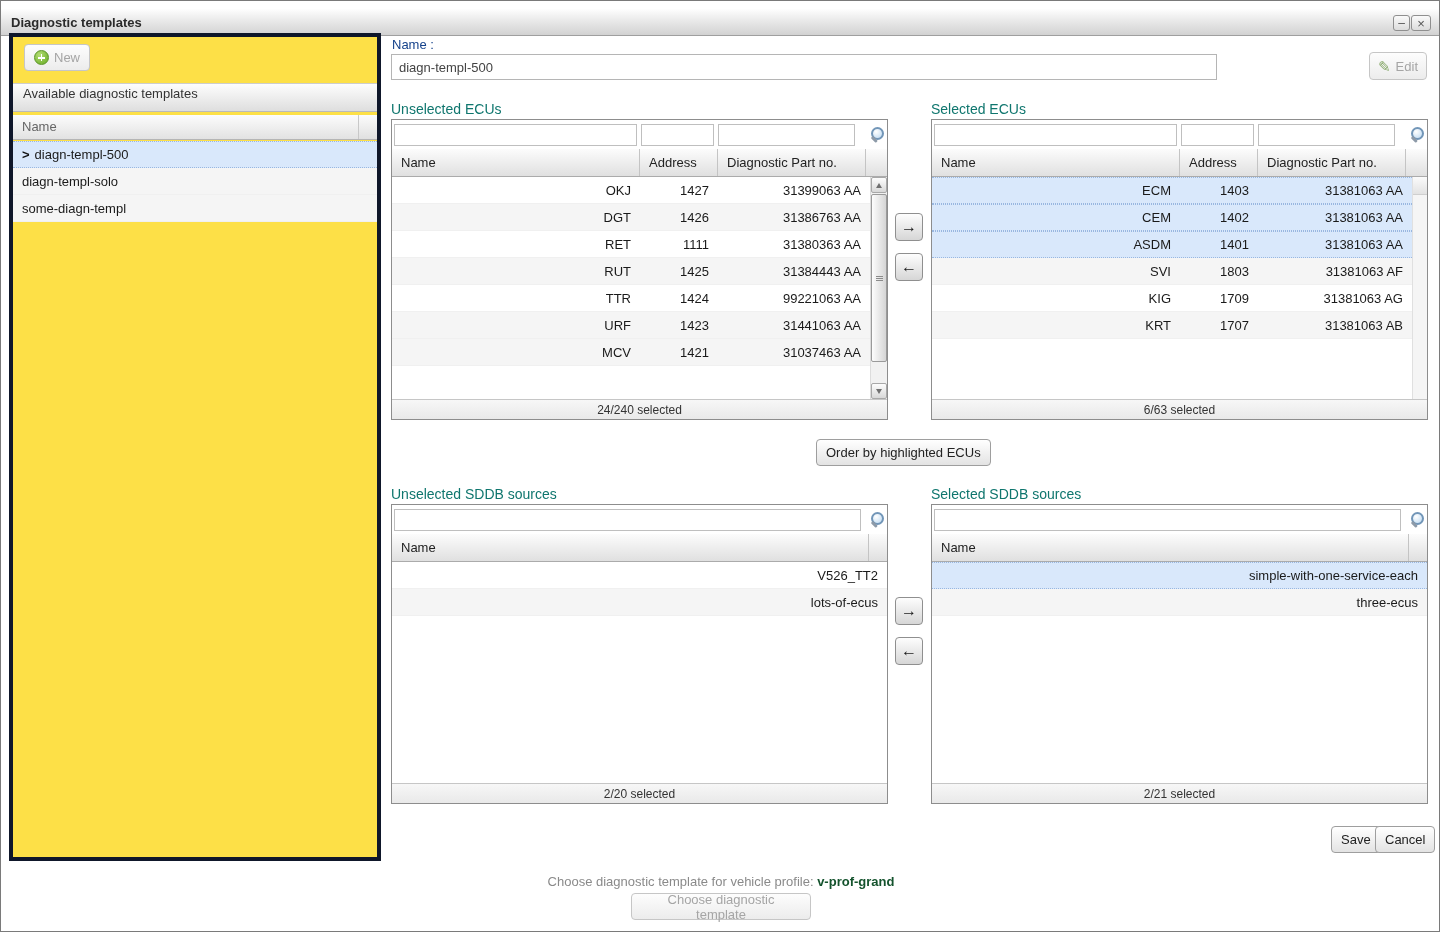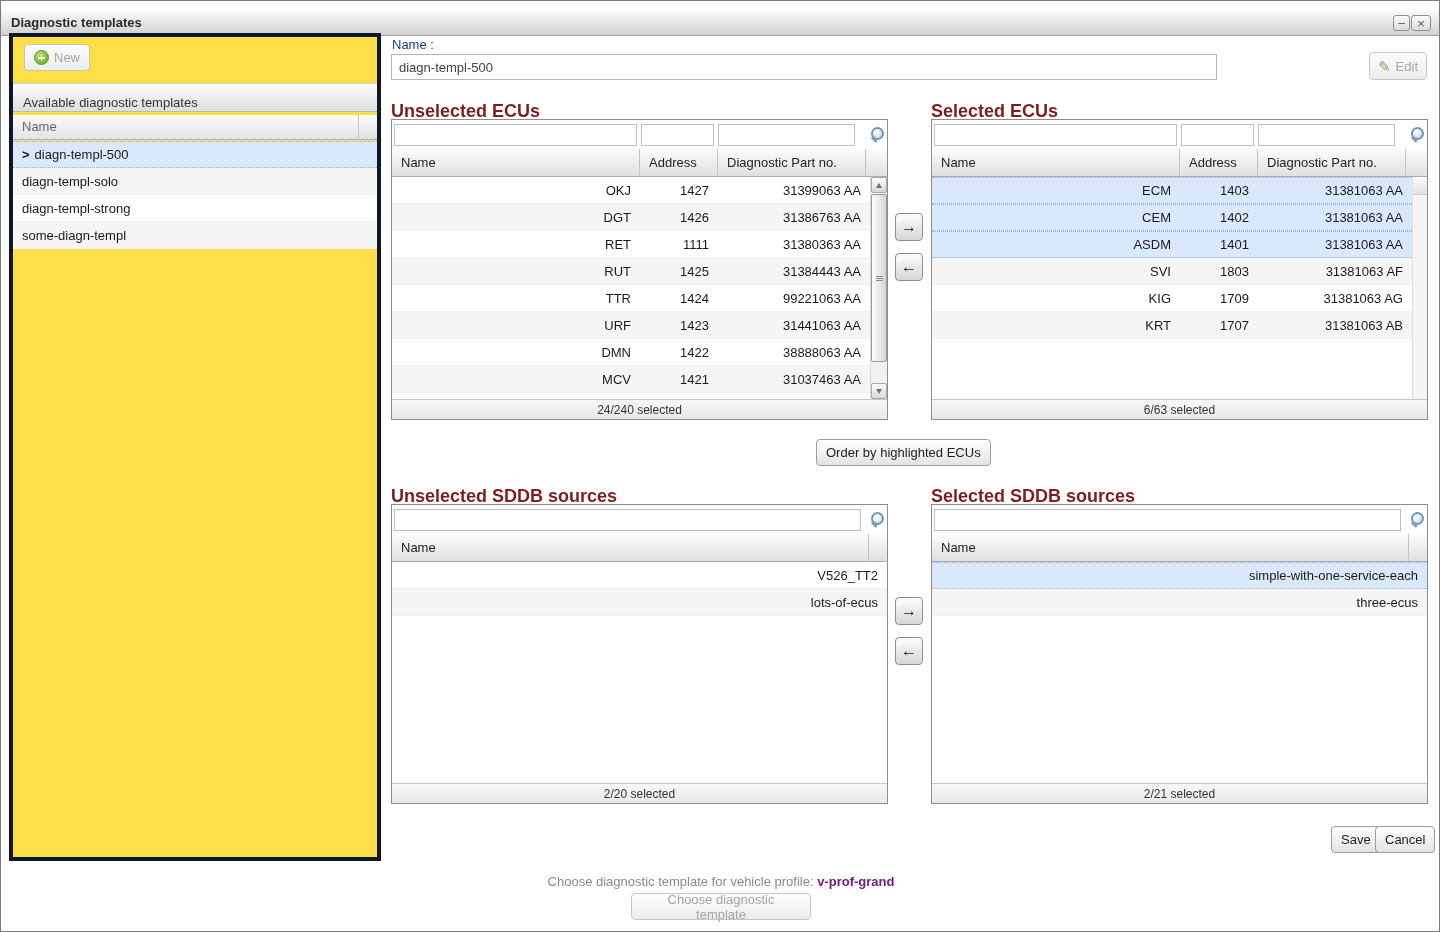--- a/index.html
+++ b/index.html
@@ -28,21 +28,21 @@
   .sidebar { position:absolute; left:8px; top:32px; width:372px; height:828px;
     background:#fde047; border:4px solid #0f172a; }
   .newbtn { position:absolute; left:11px; top:7px; height:27px; }
   .plus-icon { width:15px; height:15px; border-radius:50%; border:1px solid #5a9426;
     background:radial-gradient(circle at 35% 30%, #b4dd74, #7cb939 70%); position:relative; display:inline-block; }
   .plus-icon::before, .plus-icon::after { content:""; position:absolute; background:#fff; }
   .plus-icon::before { left:3px; top:6px; width:7px; height:1.6px; }
   .plus-icon::after { left:5.7px; top:3px; width:1.6px; height:7px; }
   .panel-header { position:absolute; left:0; top:46px; width:100%; height:29px;
     background:linear-gradient(#fdfdfd,#dedede); border-top:1px solid #cdcdcd; border-bottom:1px solid #b9b9b9;
-    padding:11px 10px; color:#333; }
+    padding:2px 10px; color:#333; }
   .list-colheader { position:absolute; left:0; top:78px; width:100%; height:25px;
     background:linear-gradient(#fcfcfc,#e2e2e2); border-bottom:1px solid #b5b5b5; color:#666;
     display:flex; }
   .list-colheader .hc { flex:1; padding:4px 9px; border-right:1px solid #c8c8c8; }
   .list-colheader .hc-sb { width:18px; }
   .template-list { position:absolute; left:0; top:104px; width:100%; bottom:0; overflow:hidden; }
 
   
   .grid-row { display:flex; height:27px; align-items:center; background:#fff; border-bottom:1px solid #f0f0f0; }
   .grid-row.alt { background:#f5f5f5; }
@@ -51,21 +51,21 @@
   .sel-prefix { font-weight:bold; margin-right:5px; color:#111; }
 
   
   .name-label { position:absolute; left:391px; top:36px; color:#15428b; }
   .name-input { position:absolute; left:390px; top:53px; width:826px; height:26px;
     border:1px solid #b5b5b5; padding:0 7px; font-family:inherit; font-size:13px; color:#444; }
   .edit-btn { position:absolute; left:1368px; top:51px; height:28px; width:58px; }
   .pencil-icon { display:inline-block; transform:rotate(0deg); color:#87a86a; font-size:15px; line-height:1; }
 
   
-  .grid-title { position:absolute; font-size:18px; font-weight:bold; color:#7f1d1d; }
+  .grid-title { position:absolute; font-size:14px; font-weight:normal; color:#0f766e; }
   .grid { position:absolute; width:497px; border:1px solid #8d8d8d; background:#fff; display:flex; flex-direction:column; }
   .filter-row { height:29px; display:flex; align-items:center; padding:0 2px; background:#fff; position:relative; }
   .filter-row input { height:22px; border:1px solid #bfbfbf; margin-right:4px; padding:0 4px; font-family:inherit; font-size:12px; }
   .f-name { width:243px; } .f-addr { width:73px; } .f-part { width:137px; } .f-wide { width:467px; }
   .mag-cell { position:absolute; right:3px; top:7px; }
   .magnifier { display:block; width:12px; height:12px; position:relative; }
   .magnifier::before { content:""; position:absolute; right:0; top:0; width:9px; height:9px; border-radius:50%;
     border:2px solid #7296b8; background:radial-gradient(circle at 35% 30%, #ffffff, #bcd8f0); }
   .magnifier::after { content:""; position:absolute; left:-1px; bottom:-1px; width:7px; height:2.5px;
     background:#8d9aa8; transform:rotate(45deg); border-radius:1px; }
@@ -99,21 +99,21 @@
   .arrow-btn { position:absolute; width:28px; height:28px; border:1px solid #8f8f8f; border-radius:4px;
     background:linear-gradient(#fdfdfd,#d6d6d6); font-size:16px; font-weight:bold; color:#1a1a1a;
     display:flex; align-items:center; justify-content:center; cursor:pointer; }
 
   .order-btn { position:absolute; left:815px; top:438px; height:27px; }
 
   .save-btn { position:absolute; left:1330px; top:825px; height:27px; }
   .cancel-btn { position:absolute; left:1374px; top:825px; height:27px; }
 
   .profile-prompt { position:absolute; left:0; top:873px; width:1440px; text-align:center; color:#8a8a8a; }
-  .profile-prompt b { color:#701a75; }
+  .profile-prompt b { color:#14532d; }
   .choose-btn { position:absolute; left:630px; top:892px; width:180px; height:27px;text-align:center; }
 </style>
 </head>
 <body>
 
 <div class="window">
 
   <div class="titlebar">
     <span class="title">Diagnostic templates</span>
     <span class="winbtn min">–</span>
@@ -130,23 +130,20 @@
       <span class="hc">Name</span>
       <span class="hc-sb"></span>
     </div>
     <div class="template-list">
         <div class="grid-row highlighted">
           <div class="cell cell-label"><span class="sel-prefix">&gt;</span>diagn-templ-500</div>
         </div>
         <div class="grid-row alt">
           <div class="cell cell-label">diagn-templ-solo</div>
         </div>
-        <div class="grid-row">
-          <div class="cell cell-label">diagn-templ-strong</div>
-        </div>
         <div class="grid-row alt">
           <div class="cell cell-label">some-diagn-templ</div>
         </div>
       </div>
   </div>
 
   <div class="name-label">Name :</div>
   <input class="name-input" type="text" value="diagn-templ-500" style="">
   <button class="btn disabled edit-btn">
     <span class="pencil-icon">✎</span>
@@ -194,25 +191,20 @@
           <div class="grid-row">
             <div class="cell cell-name">TTR</div>
             <div class="cell cell-address">1424</div>
             <div class="cell cell-part">99221063 AA</div>
           </div>
           <div class="grid-row alt">
             <div class="cell cell-name">URF</div>
             <div class="cell cell-address">1423</div>
             <div class="cell cell-part">31441063 AA</div>
           </div>
-          <div class="grid-row">
-            <div class="cell cell-name">DMN</div>
-            <div class="cell cell-address">1422</div>
-            <div class="cell cell-part">38888063 AA</div>
-          </div>
           <div class="grid-row alt">
             <div class="cell cell-name">MCV</div>
             <div class="cell cell-address">1421</div>
             <div class="cell cell-part">31037463 AA</div>
           </div>
         </div>
       <div class="sb">
         <div class="sb-btn up">
             <span class="tri-up"></span>
           </div>

